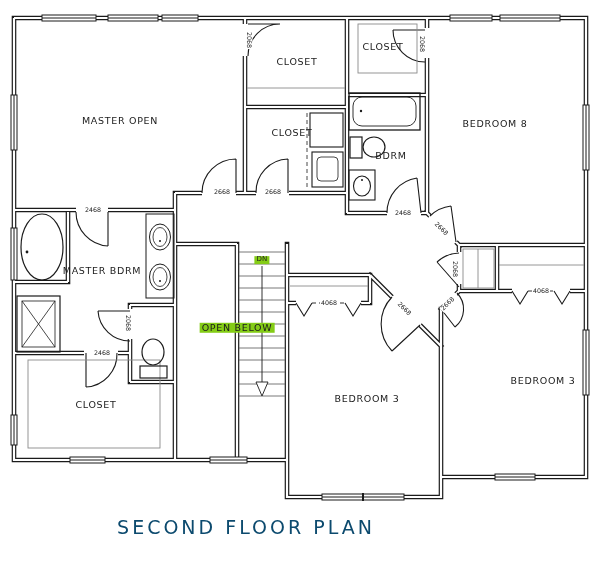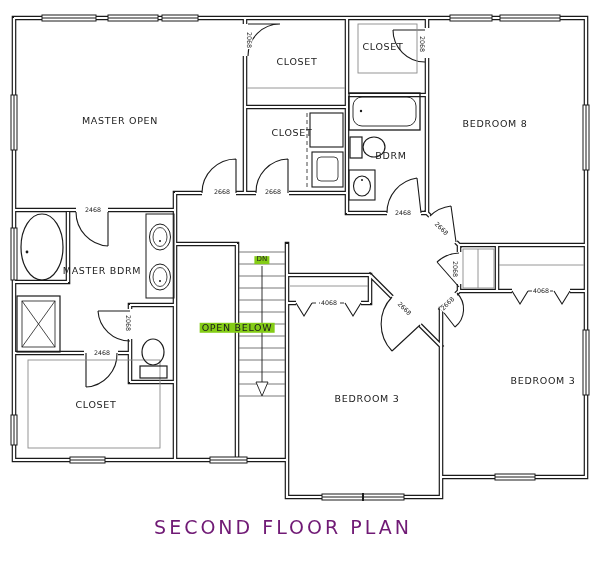--- a/index.html
+++ b/index.html
@@ -8,21 +8,21 @@
   svg{position:absolute;left:0;top:0;}
   .lbl{position:absolute;transform:translate(-50%,-50%);font:500 9.5px "DejaVu Sans",sans-serif;
        letter-spacing:.7px;color:#1b1b1b;white-space:nowrap;}
   .door{font-size:6.3px;font-weight:400;letter-spacing:0;background:#fff;padding:0 1px;line-height:1.1;}
   .rot90{transform:translate(-50%,-50%) rotate(90deg);}
   .rot45{transform:translate(-50%,-50%) rotate(45deg);}
   .rotm45{transform:translate(-50%,-50%) rotate(-45deg);}
   .knockout{background:#84cc16;padding:0 2px;line-height:1.1;}
   .small{font-size:7px;letter-spacing:.3px;}
   .title{position:absolute;transform:translate(-50%,-50%);font:500 19px "DejaVu Sans",sans-serif;
-         letter-spacing:3px;color:#701a75;white-space:nowrap;margin-left:37px;}
+         letter-spacing:3px;color:#0c4a6e;white-space:nowrap;}
 </style>
 </head>
 <body>
 
 <div id="stage">
   <svg width="600" height="564" viewBox="0 0 600 564">
 
     <g stroke="#1b1b1b" stroke-width="4.6" fill="none" stroke-linecap="square">
       <path id="wallpath" d="
         M14,18 L586,18 L586,477 L441,477 L441,497 L287,497 L287,460 L14,460 L14,18

